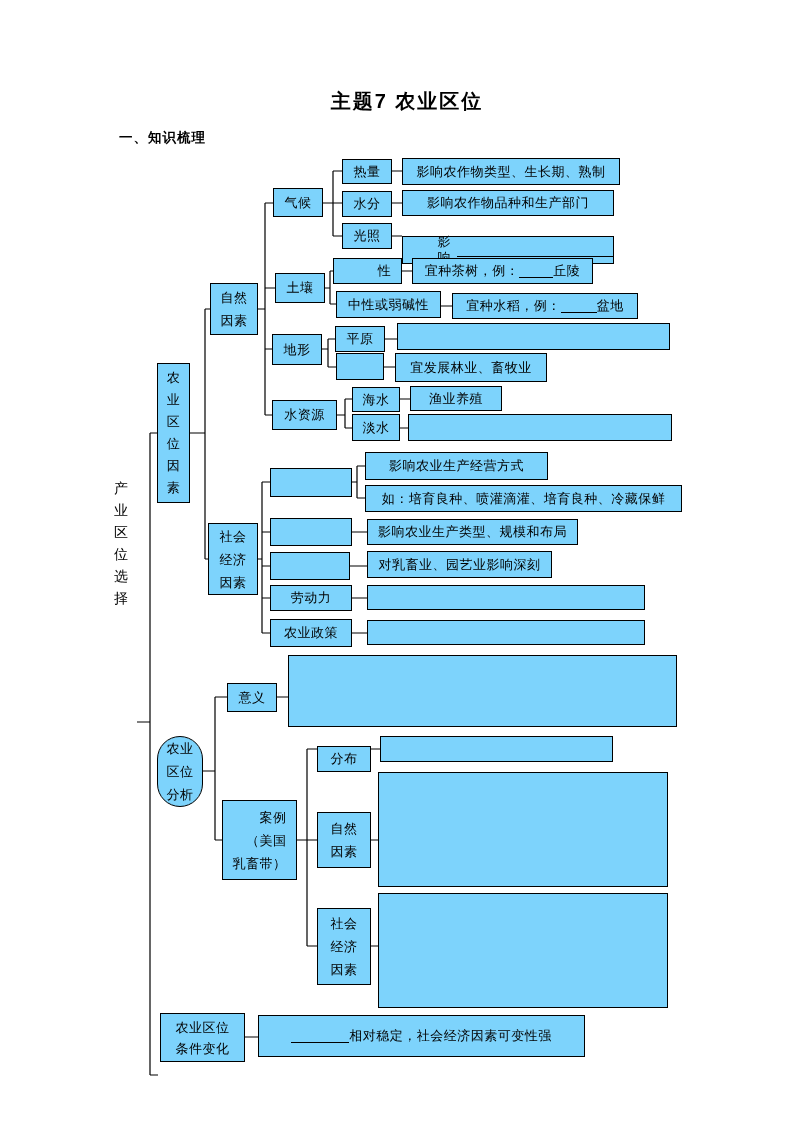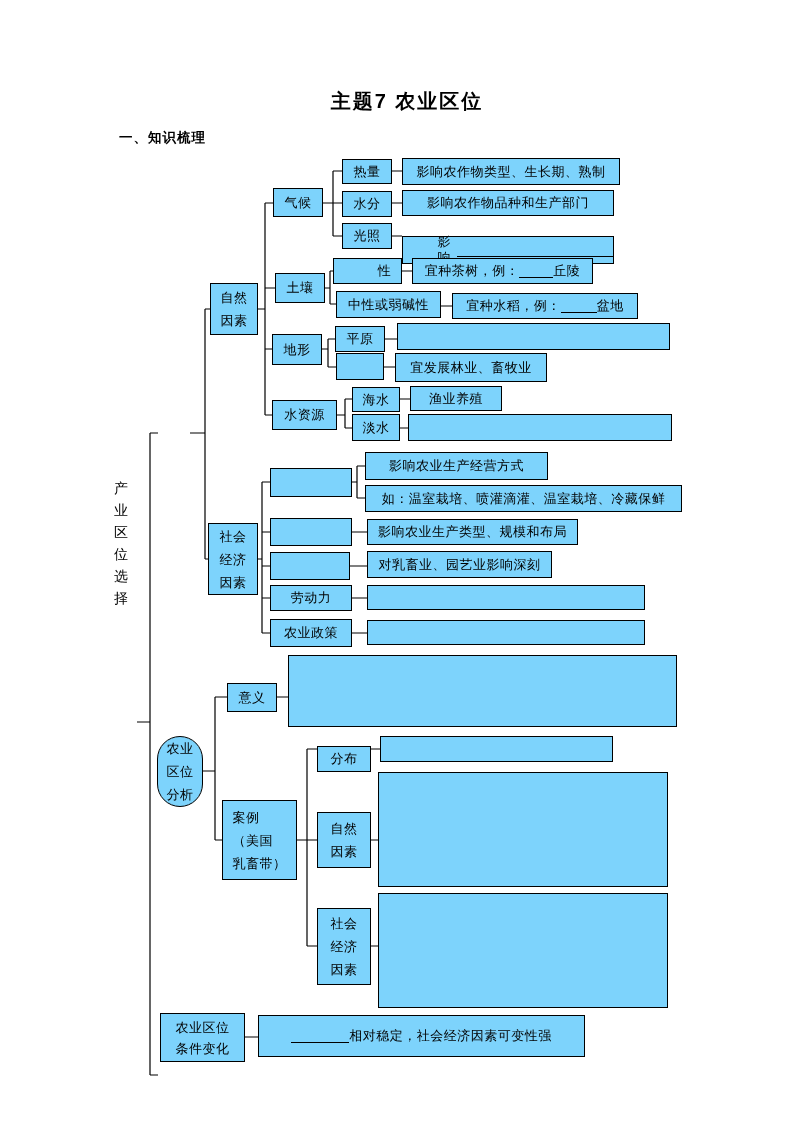--- a/index.html
+++ b/index.html
@@ -6,21 +6,21 @@
   #page{
     position:relative;width:794px;height:1123px;background:#ffffff;margin:0 auto;
     font-family:"Liberation Sans","DejaVu Sans",sans-serif;color:#000;overflow:hidden;
   }
   #connectors{position:absolute;left:0;top:0;width:794px;height:1123px;}
   .box{
     position:absolute;border:1.5px solid #000;background:#7dd3fc;box-sizing:border-box;
     display:flex;align-items:center;justify-content:center;
     font-size:13px;letter-spacing:0.5px;line-height:1.2;text-align:center;
   }
-  .lines span{display:block;line-height:23px;text-align:left;}
+  .lines span{display:block;line-height:23px;text-align:right;}
   .vchar{word-break:break-all;line-height:22px;text-align:center;}
   .blank{display:inline-block;border-bottom:1.2px solid #000;height:13px;vertical-align:baseline;}
   #doc-title{position:absolute;top:88px;left:0;width:794px;text-align:center;font-size:20px;font-weight:bold;letter-spacing:2px;padding-left:10px;}
   #section-heading{position:absolute;left:119px;top:129px;font-size:13.5px;font-weight:bold;letter-spacing:1px;}
   #root-label{position:absolute;left:112px;top:477px;width:18px;font-size:14px;}
 </style>
 </head>
 <body>
 
 <div id="page">
@@ -46,20 +46,23 @@
       M352 532 h15 M350 566 h17 M352 598 h15 M352 633 h15
       M203 771 h12 M215 697 V840 M215 697 h12 M215 840 h7
       M277 697 h11
       M297 840 h10 M307 749 V946 M307 749 h10 M307 840 h10 M307 946 h10
       M371 749 h9 M371 840 h7 M371 946 h7
       M245 1037 h13"></path>
   </svg>
 
   <div id="root-label" class="vchar">产业区位选择</div>
 
+  <div class="box" style="left:157px;top:363px;width:33px;height:140px;">
+    <div class="vchar" style="width:15px;">农业区位因素</div>
+  </div>
 
   <div class="box lines" style="left:210px;top:283px;width:48px;height:52px;">
     <div>
       <span>自然</span>
       <span>因素</span>
     </div>
   </div>
 
   <div class="box" style="left:273px;top:188px;width:50px;height:29px;">气候</div>
   <div class="box" style="left:342px;top:159px;width:50px;height:25px;">热量</div>
@@ -101,21 +104,21 @@
   <div class="box lines" style="left:208px;top:523px;width:50px;height:72px;">
     <div>
       <span>社会</span>
       <span>经济</span>
       <span>因素</span>
     </div>
   </div>
 
   <div class="box" style="left:270px;top:468px;width:82px;height:29px;"></div>
   <div class="box" style="left:365px;top:452px;width:183px;height:28px;">影响农业生产经营方式</div>
-  <div class="box" style="left:365px;top:485px;width:317px;height:27px;">如：温室栽培、喷灌滴灌、温室栽培、冷藏保鲜</div>
+  <div class="box" style="left:365px;top:485px;width:317px;height:27px;">如：培育良种、喷灌滴灌、培育良种、冷藏保鲜</div>
 
   <div class="box" style="left:270px;top:518px;width:82px;height:28px;"></div>
   <div class="box" style="left:367px;top:519px;width:211px;height:26px;">影响农业生产类型、规模和布局</div>
 
   <div class="box" style="left:270px;top:552px;width:80px;height:28px;"></div>
   <div class="box" style="left:367px;top:551px;width:185px;height:27px;">对乳畜业、园艺业影响深刻</div>
 
   <div class="box" style="left:270px;top:585px;width:82px;height:26px;">劳动力</div>
   <div class="box" style="left:367px;top:585px;width:278px;height:25px;"></div>
 

